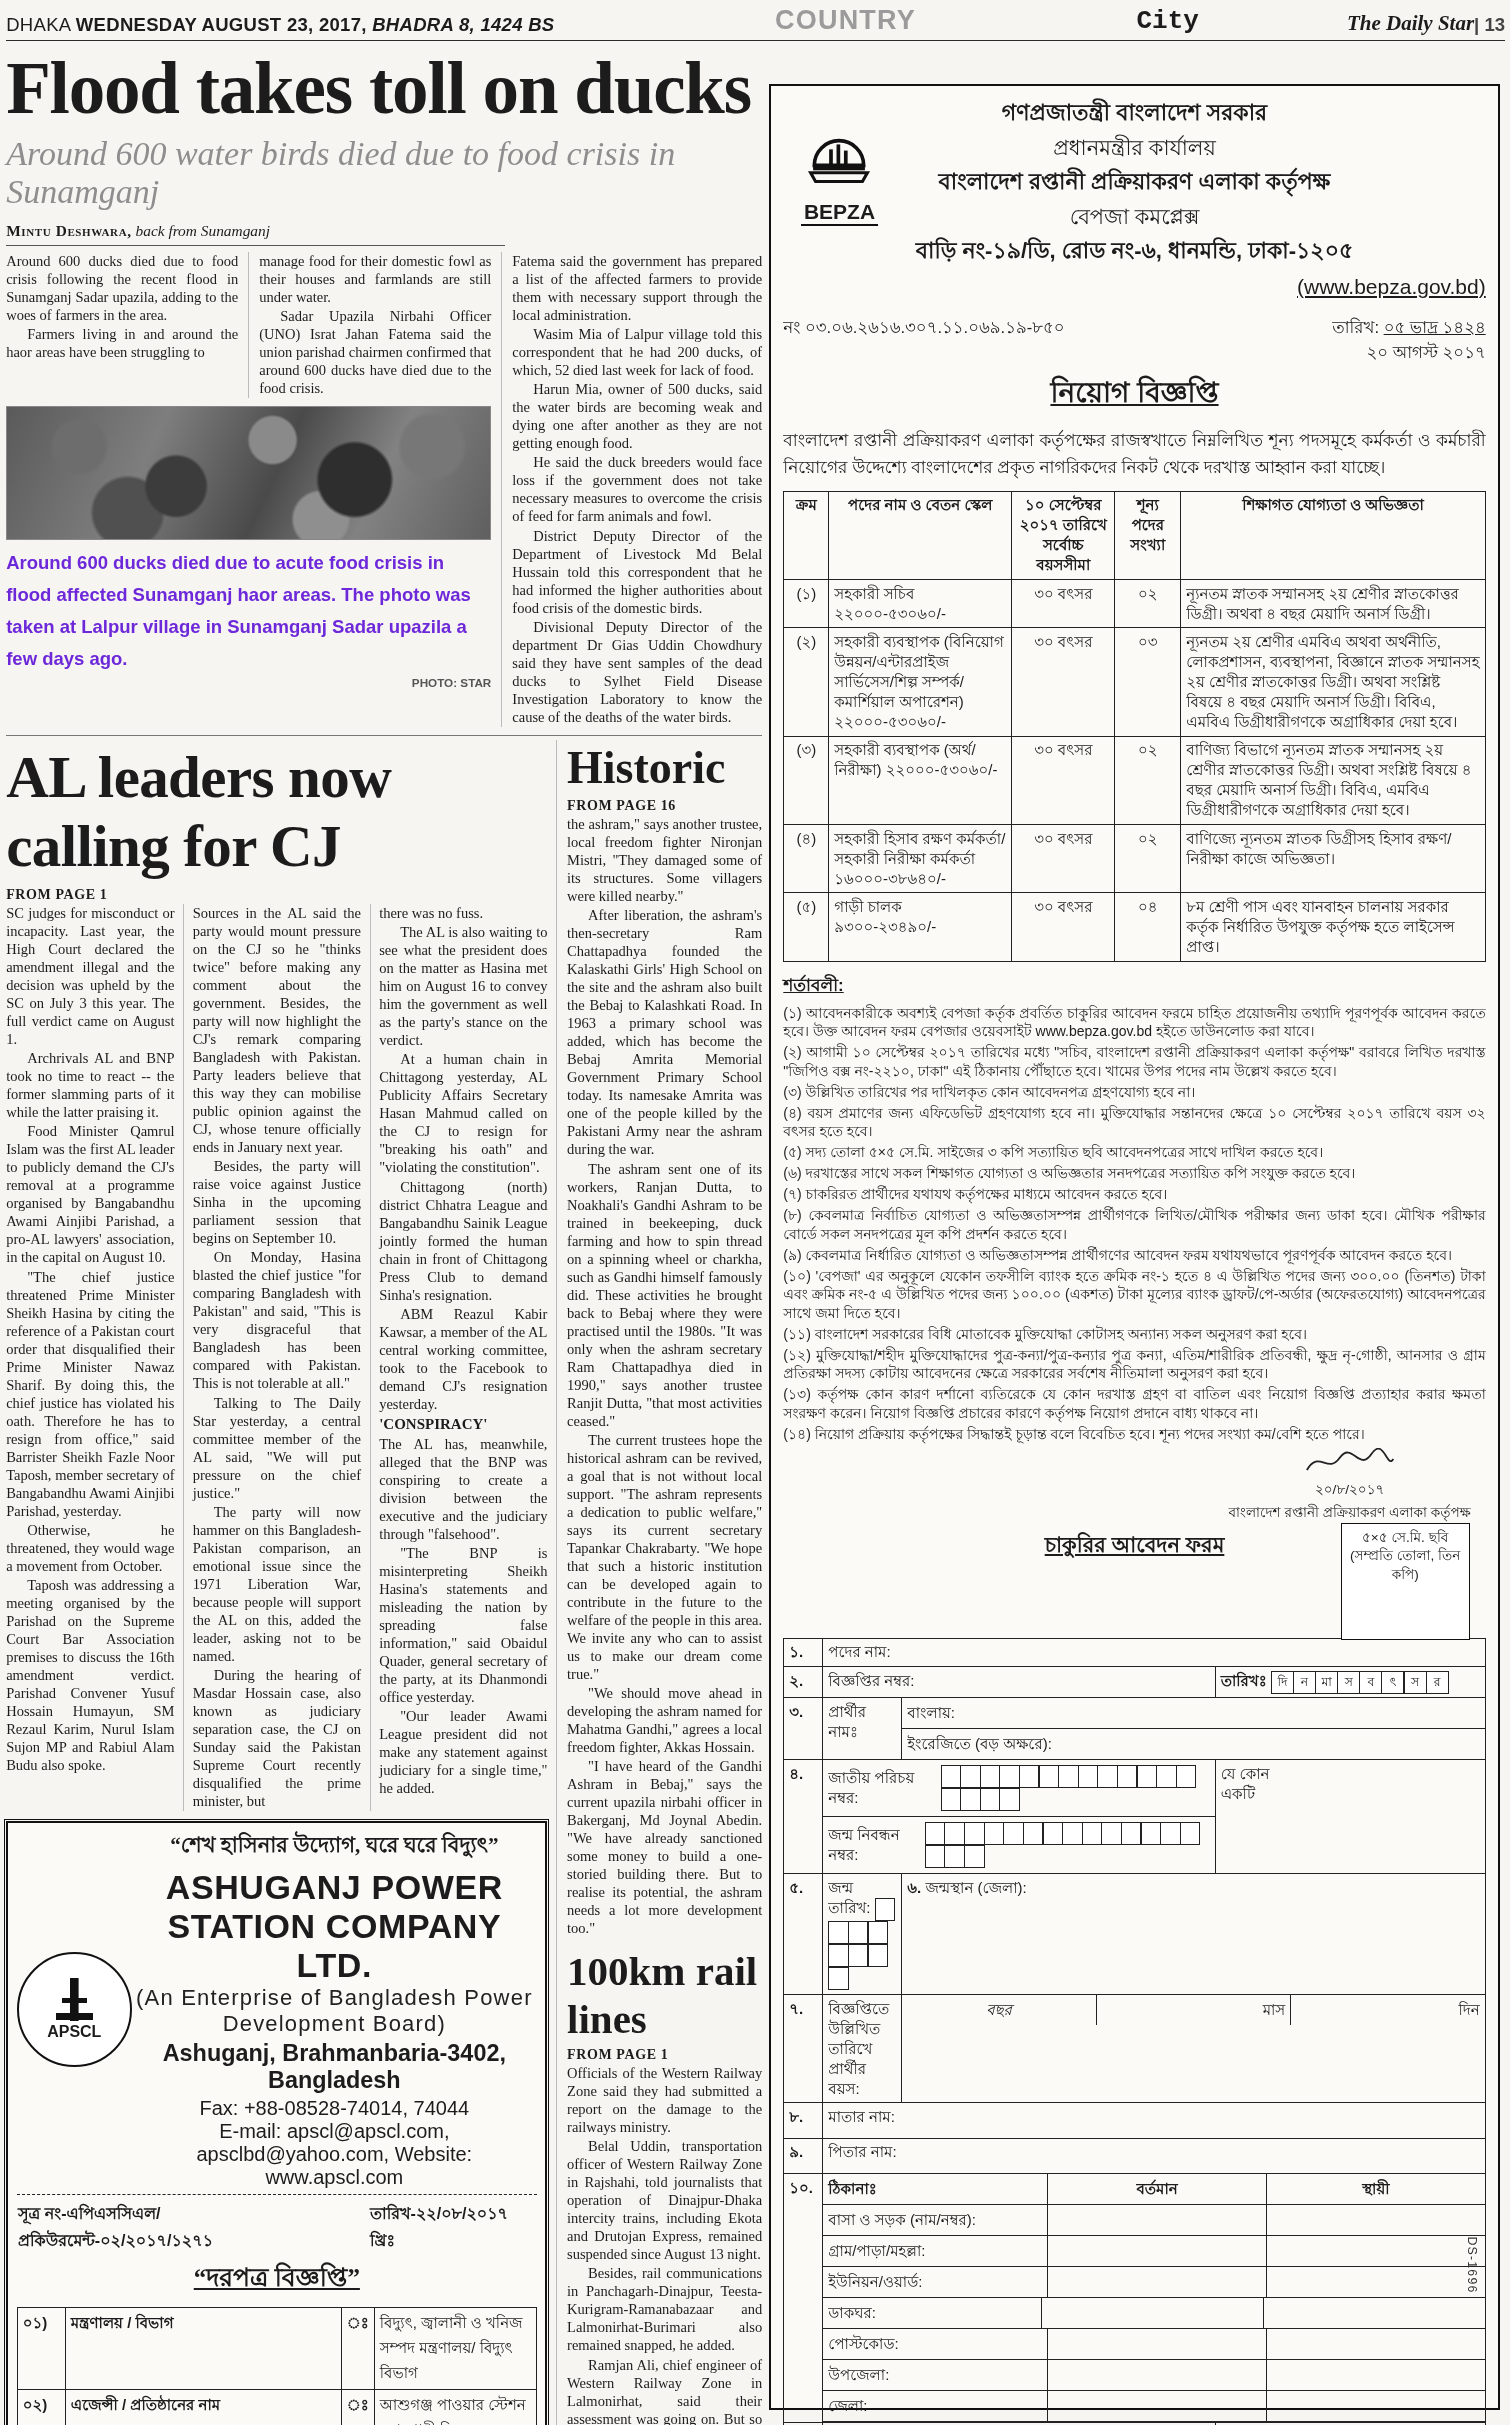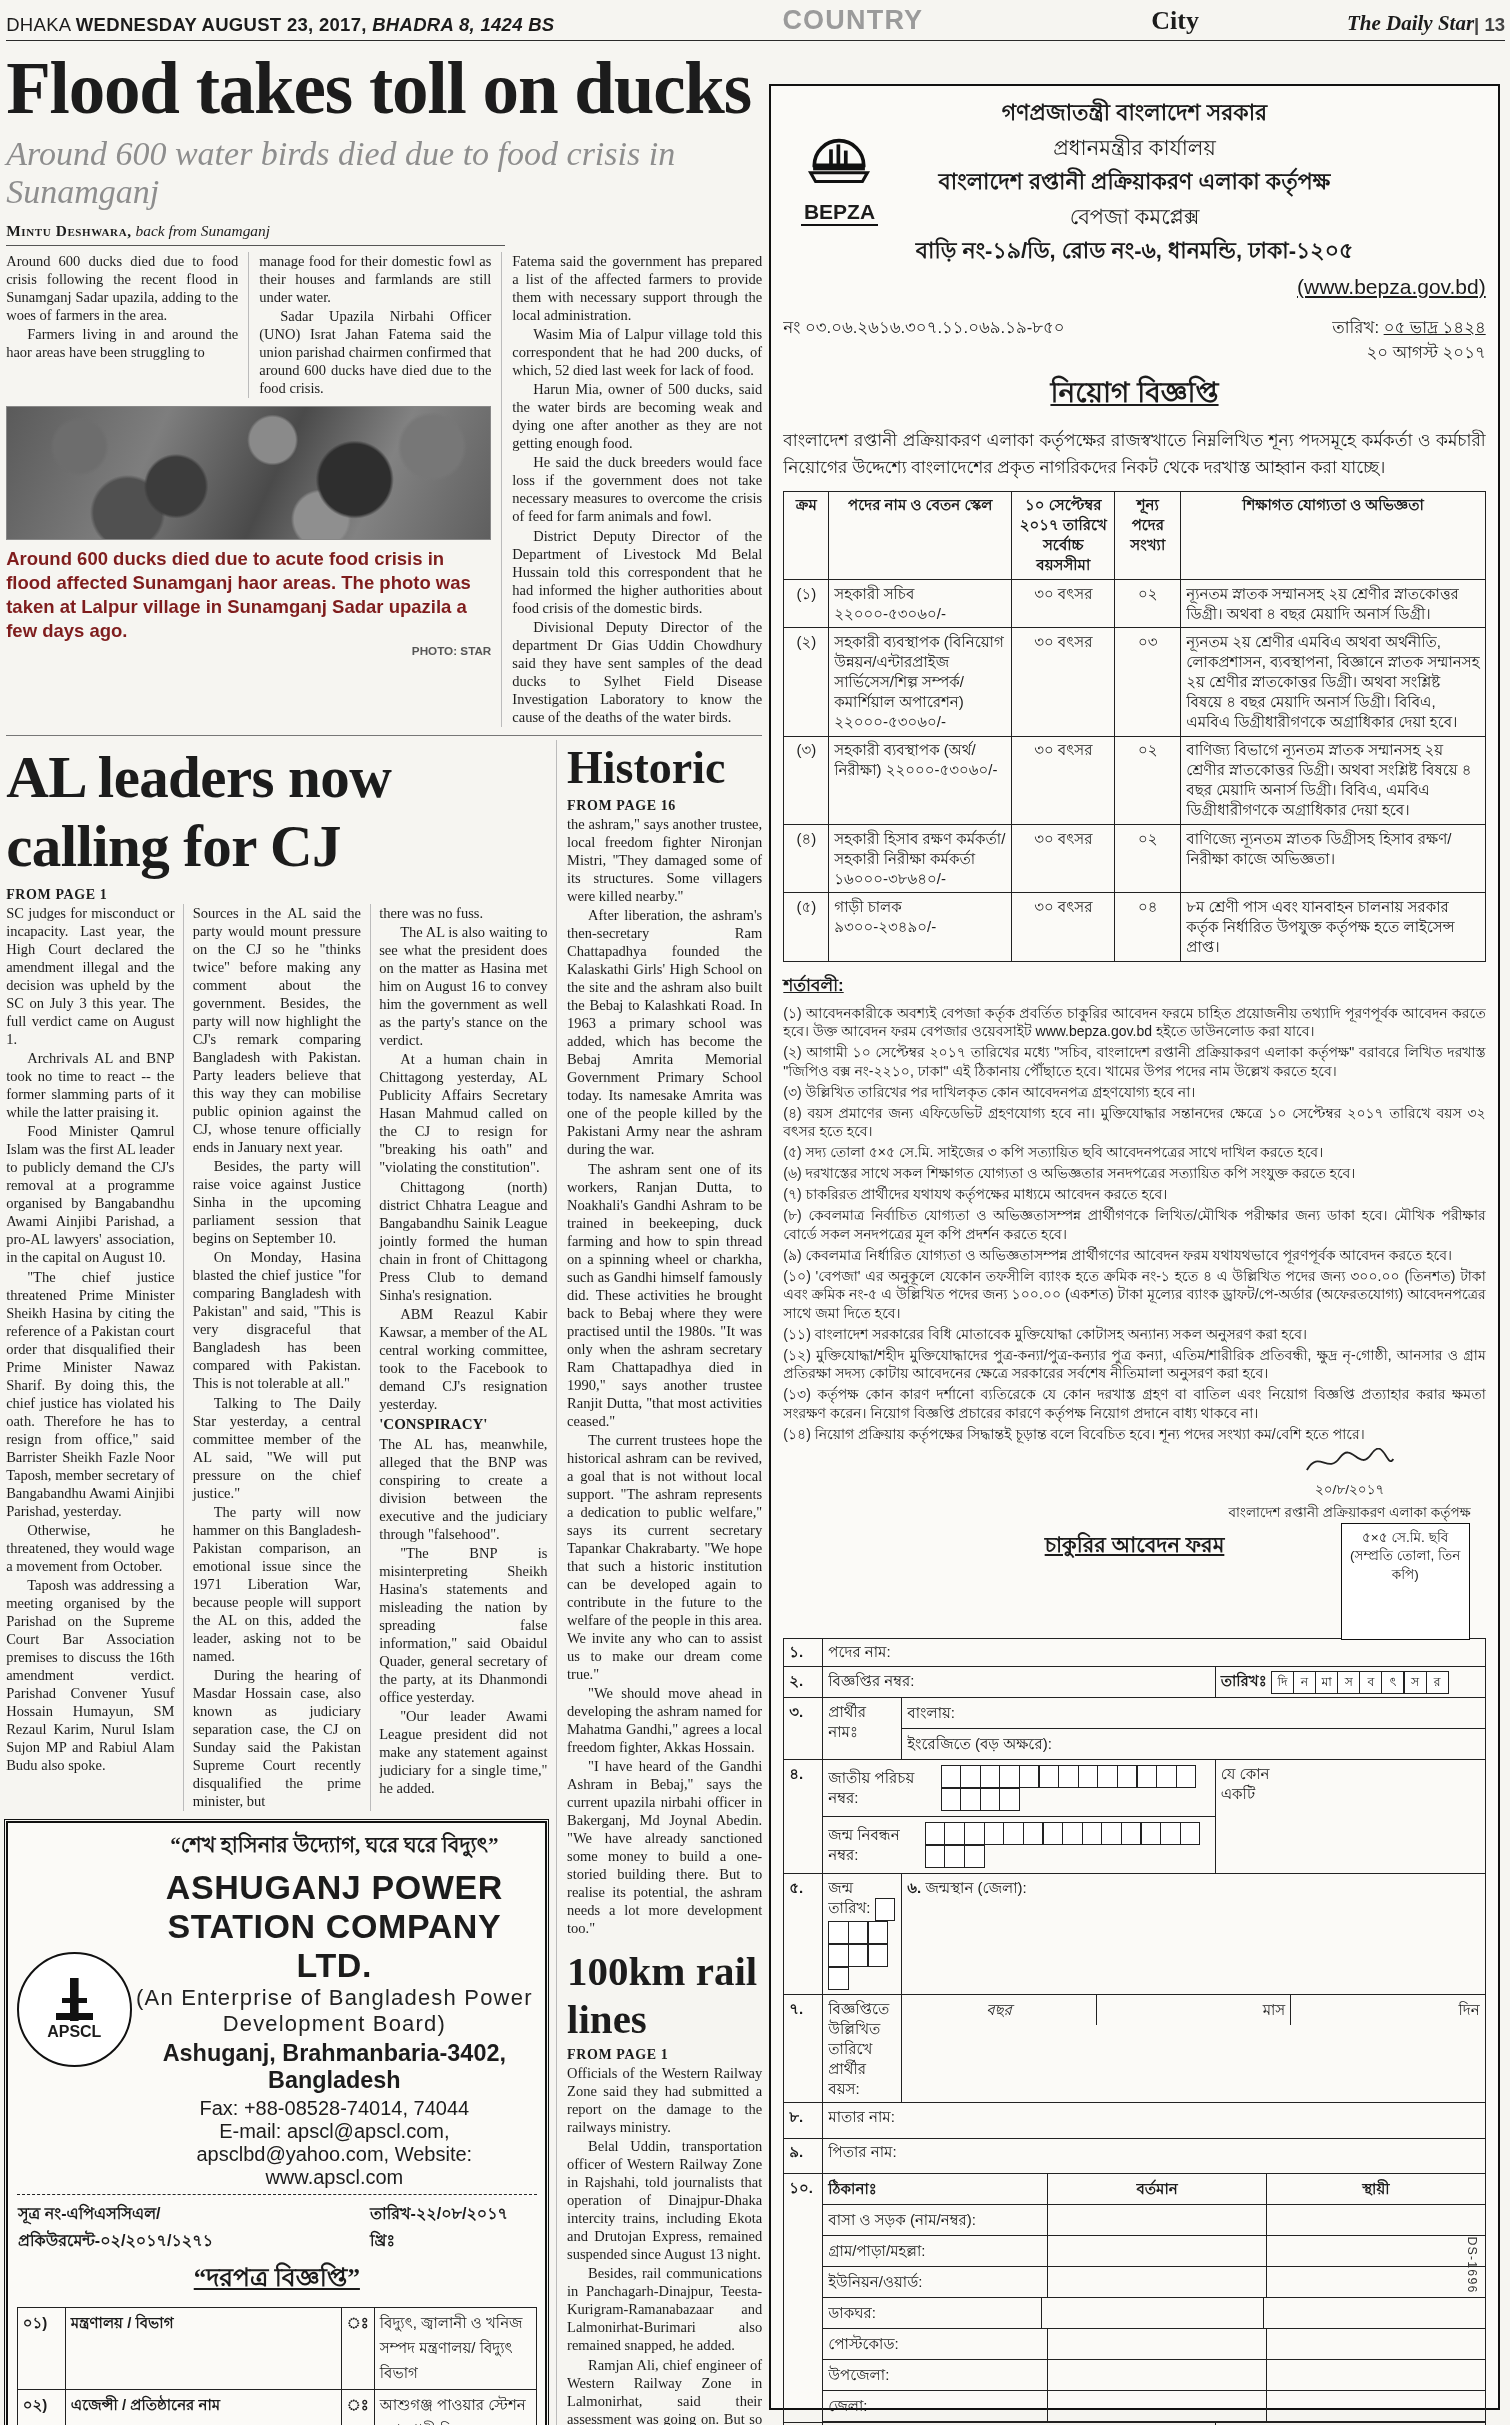--- a/index.html
+++ b/index.html
@@ -7,21 +7,21 @@
        font-family:"Liberation Serif",serif;position:relative;overflow:hidden;}
   .page{position:absolute;inset:0;padding:5px 5px 0 6.2px;}
   
   .masthead{display:flex;align-items:flex-end;border-bottom:1.8px solid #2a2a2a;
             padding-bottom:3.7px;font-family:"Liberation Sans",sans-serif;}
   .mh-left{font-size:18.5px;letter-spacing:0.3px;white-space:nowrap;}
   .mh-left b{font-weight:bold;}
   .mh-left i{font-style:italic;font-weight:bold;}
   .mh-center{flex:1;text-align:center;color:#9b9b9b;font-weight:bold;
              font-size:27px;letter-spacing:1.2px;}
-  .mh-city{font-family:Liberation Serif, serif;font-weight:bold;font-size:26px;
+  .mh-city{font-family:Liberation Mono, monospace;font-weight:bold;font-size:26px;
            margin-right:148px;}
   .mh-paper{font-family:"Liberation Serif",serif;font-style:italic;font-weight:bold;
             font-size:21px;white-space:nowrap;}
   .mh-page{font-size:18.5px;font-weight:bold;color:#444;}
   
   .kicker{font-weight:bold;font-size:14px;letter-spacing:0.6px;margin:3.7px 0 1.2px 0;}
   p.art{font-size:14.5px;line-height:18px;margin:0 0 1.2px 0;text-align:justify;
         text-indent:21px;}
   p.art.first{text-indent:0;}
   .subhead-caps{font-weight:bold;font-size:15px;margin:3.7px 0 1.2px;}
@@ -42,21 +42,21 @@
     background:
      radial-gradient(circle at 15% 30%,#6d6d6d 0 6%,transparent 7%),
      radial-gradient(circle at 35% 60%,#3c3c3c 0 9%,transparent 10%),
      radial-gradient(circle at 55% 25%,#8a8a8a 0 8%,transparent 9%),
      radial-gradient(circle at 72% 55%,#2e2e2e 0 10%,transparent 11%),
      radial-gradient(circle at 88% 30%,#777 0 7%,transparent 8%),
      radial-gradient(circle at 25% 80%,#505050 0 9%,transparent 10%),
      radial-gradient(circle at 65% 85%,#8f8f8f 0 8%,transparent 9%),
      linear-gradient(115deg,#5a5a5a,#7e7e7e 30%,#4a4a4a 55%,#828282 75%,#5f5f5f);}
   .caption{font-family:"Liberation Sans",sans-serif;font-weight:bold;font-size:18.5px;
-           line-height:24px;color:#7f1d1d;margin-top:7.4px;}
+           line-height:32px;color:#6d28d9;margin-top:7.4px;}
   .credit{font-family:"Liberation Sans",sans-serif;font-size:11.7px;color:#555;
           text-align:right;font-weight:bold;margin-top:1.2px;}
   
   .lower{display:flex;margin-top:8.6px;border-top:1.2px solid #777;padding-top:3.7px;}
   .lower-left{width:73.5%;padding-right:8.6px;}
   .rail{width:26.5%;border-left:0.6px solid #bbb;padding-left:10px;}
   .al-head{font-size:59px;font-weight:bold;letter-spacing:-0.6px;margin:2.5px 0 6.2px;}
   .al-cols{display:flex;}
   .al-cols>div{width:33.33%;}
   .al-cols>div+div{padding-left:8.6px;border-left:0.6px solid #bbb;margin-left:8.6px;}

